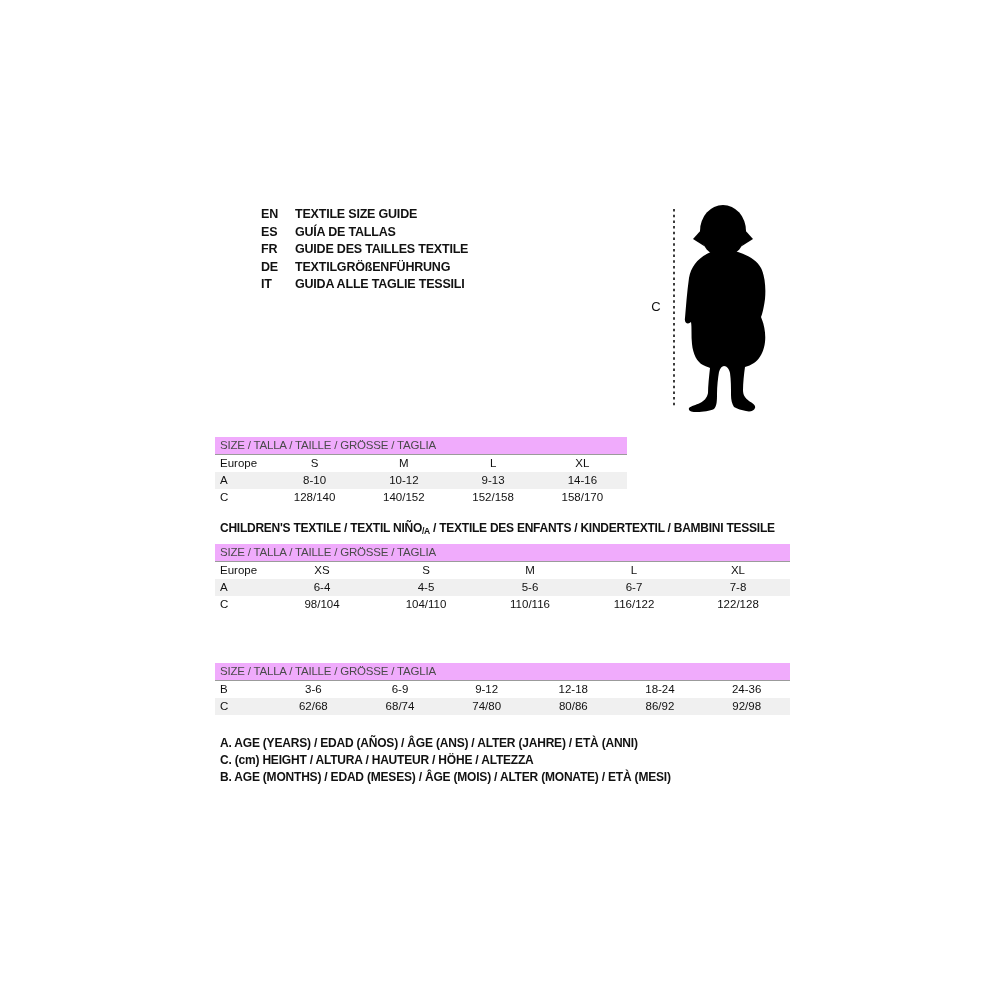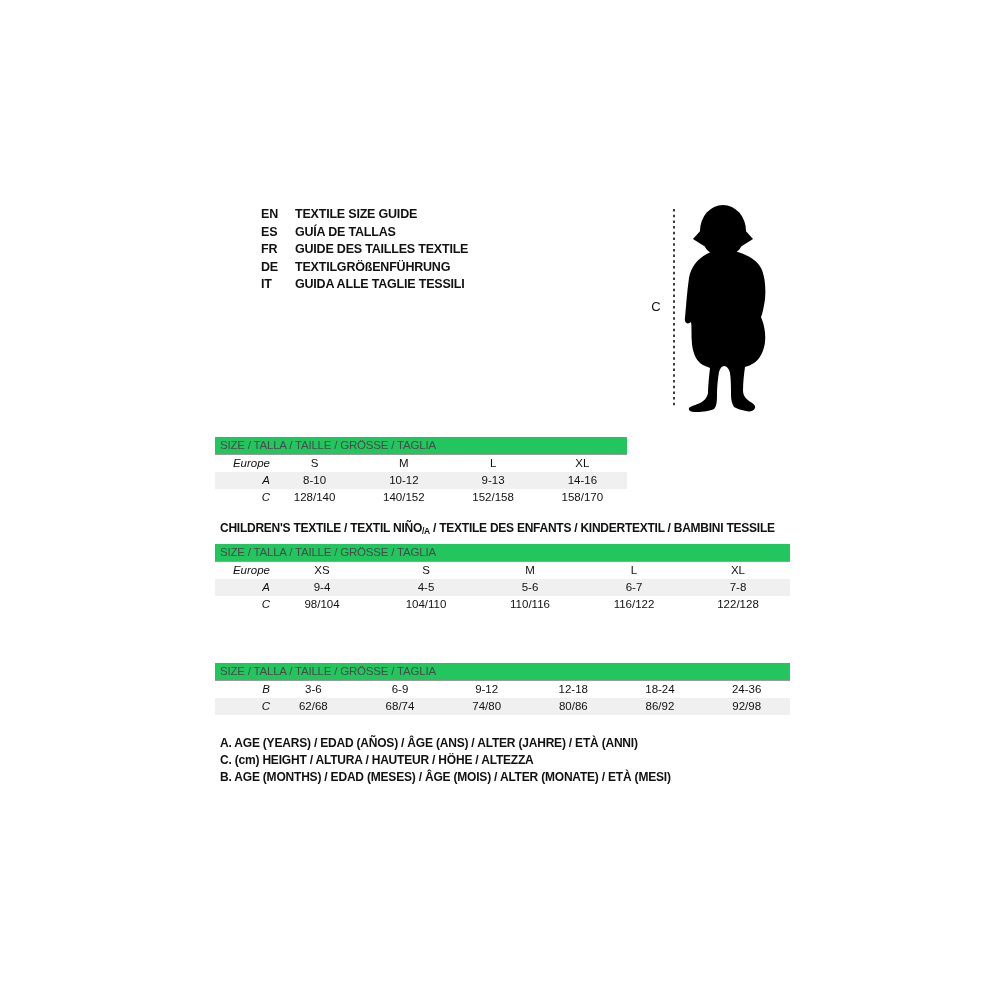--- a/index.html
+++ b/index.html
@@ -17,25 +17,25 @@
   .height-line{position:absolute;left:672px;top:209px;}
   .height-c{position:absolute;left:646px;top:299px;width:20px;text-align:center;
             font-size:13px;font-weight:400;}
   
   .sec-title{position:absolute;font-weight:700;font-size:12px;letter-spacing:-0.25px;
              line-height:16.5px;white-space:nowrap;}
   .sub{font-size:8.5px;vertical-align:-2px;}
   
   .size-table{position:absolute;border-collapse:collapse;table-layout:fixed;
               font-size:11.5px;line-height:17px;color:#111;}
-  .size-table th.size-bar{background:#22c55e;color:#4a4a4a;font-weight:400;text-align:left;
+  .size-table th.size-bar{background:#f0abfc;color:#4a4a4a;font-weight:400;text-align:left;
               padding:0 0 0 5px;height:17px;font-size:11.5px;letter-spacing:-0.2px;
               border-bottom:1px solid #9b9b9b;}
   .size-table td{height:17px;padding:0;text-align:center;font-weight:400;}
-  .size-table td.lbl{text-align:right;padding-left:5px;font-style:italic;}
+  .size-table td.lbl{text-align:left;padding-left:5px;}
   .size-table tr.shaded{background:#f0f0f0;}
   
   .legend{position:absolute;left:220px;top:735px;font-weight:700;font-size:12px;
           line-height:17.2px;letter-spacing:-0.2px;}
 </style>
 </head>
 <body>
 
 <div class="canvas">
 
@@ -158,21 +158,21 @@
     <tr>
       <td class="lbl">Europe</td>
       <td>XS</td>
       <td>S</td>
       <td>M</td>
       <td>L</td>
       <td>XL</td>
     </tr>
     <tr class="shaded">
       <td class="lbl">A</td>
-      <td>9-4</td>
+      <td>6-4</td>
       <td>4-5</td>
       <td>5-6</td>
       <td>6-7</td>
       <td>7-8</td>
     </tr>
     <tr>
       <td class="lbl">C</td>
       <td>98/104</td>
       <td>104/110</td>
       <td>110/116</td>

